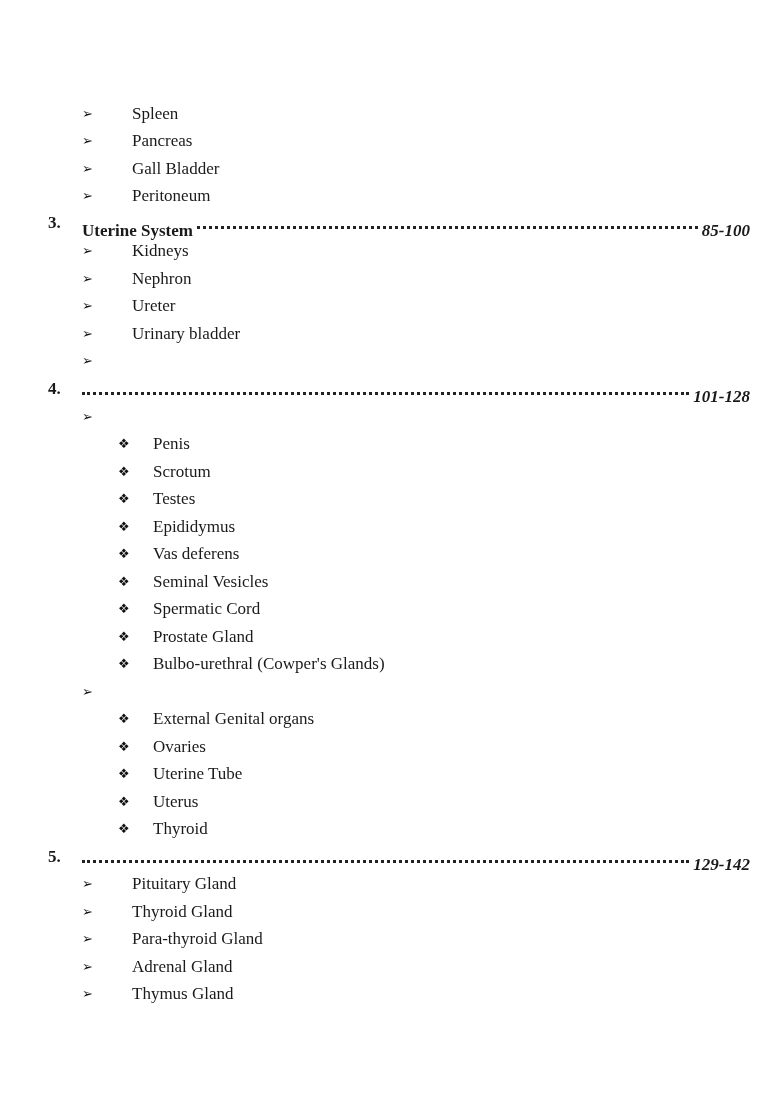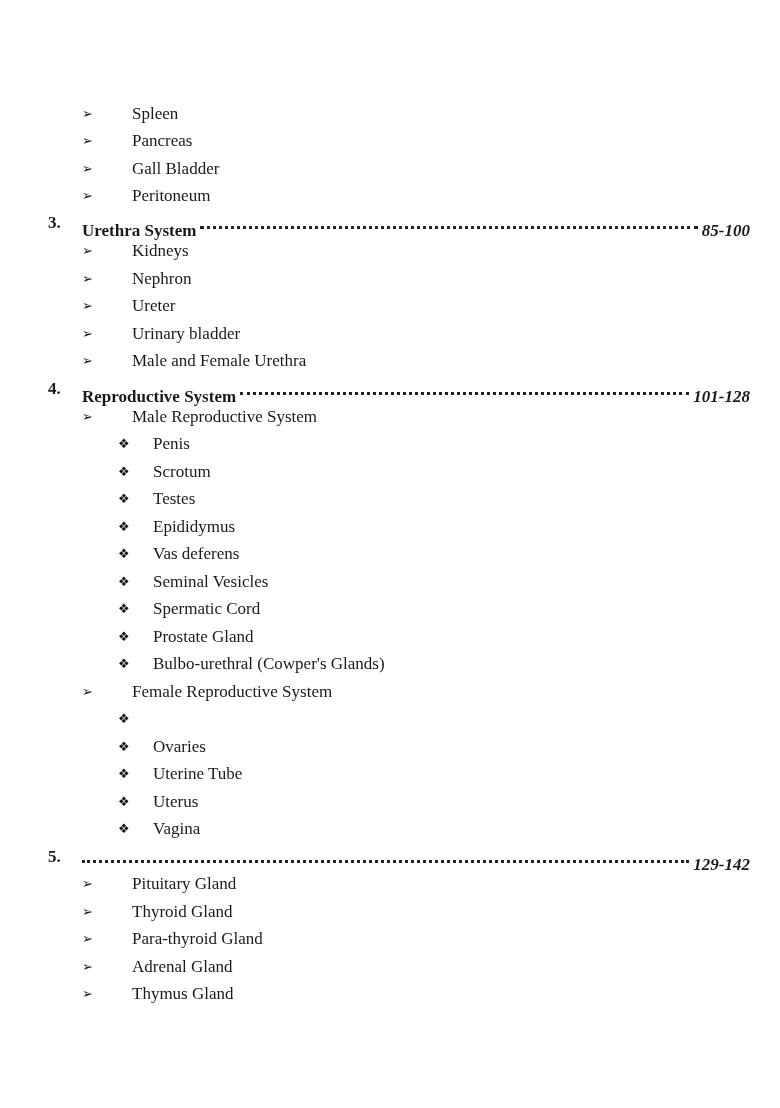--- a/index.html
+++ b/index.html
@@ -59,21 +59,21 @@
     <span class="item1">Gall Bladder</span>
   </div>
   <div class="row" style="top:182px">
     <span class="bullet-arrow">➢</span>
     <span class="item1">Peritoneum</span>
   </div>
 
   <div class="row" style="top:209px">
     <span class="sec-num">3.</span>
     <div class="sec-line">
-      <span class="sec-title">Urethra System</span>
+      <span class="sec-title">Uterine System</span>
       <span class="leader"></span>
       <span class="sec-pages">85-100</span>
     </div>
   </div>
   <div class="row" style="top:237px">
     <span class="bullet-arrow">➢</span>
     <span class="item1">Kidneys</span>
   </div>
   <div class="row" style="top:265px">
     <span class="bullet-arrow">➢</span>
@@ -82,34 +82,31 @@
   <div class="row" style="top:292px">
     <span class="bullet-arrow">➢</span>
     <span class="item1">Ureter</span>
   </div>
   <div class="row" style="top:320px">
     <span class="bullet-arrow">➢</span>
     <span class="item1">Urinary bladder</span>
   </div>
   <div class="row" style="top:347px">
     <span class="bullet-arrow">➢</span>
-    <span class="item1">Male and Female Urethra</span>
   </div>
 
   <div class="row" style="top:375px">
     <span class="sec-num">4.</span>
     <div class="sec-line">
-      <span class="sec-title">Reproductive System</span>
       <span class="leader"></span>
       <span class="sec-pages">101-128</span>
     </div>
   </div>
   <div class="row" style="top:403px">
     <span class="bullet-arrow">➢</span>
-    <span class="item1">Male Reproductive System</span>
   </div>
   <div class="row" style="top:430px">
     <span class="bullet-diamond">❖</span>
     <span class="item2">Penis</span>
   </div>
   <div class="row" style="top:458px">
     <span class="bullet-diamond">❖</span>
     <span class="item2">Scrotum</span>
   </div>
   <div class="row" style="top:485px">
@@ -135,40 +132,40 @@
   <div class="row" style="top:623px">
     <span class="bullet-diamond">❖</span>
     <span class="item2">Prostate Gland</span>
   </div>
   <div class="row" style="top:650px">
     <span class="bullet-diamond">❖</span>
     <span class="item2">Bulbo-urethral (Cowper's Glands)</span>
   </div>
   <div class="row" style="top:678px">
     <span class="bullet-arrow">➢</span>
-    <span class="item1">Female Reproductive System</span>
   </div>
   <div class="row" style="top:705px">
     <span class="bullet-diamond">❖</span>
+    <span class="item2">External Genital organs</span>
   </div>
   <div class="row" style="top:733px">
     <span class="bullet-diamond">❖</span>
     <span class="item2">Ovaries</span>
   </div>
   <div class="row" style="top:760px">
     <span class="bullet-diamond">❖</span>
     <span class="item2">Uterine Tube</span>
   </div>
   <div class="row" style="top:788px">
     <span class="bullet-diamond">❖</span>
     <span class="item2">Uterus</span>
   </div>
   <div class="row" style="top:815px">
     <span class="bullet-diamond">❖</span>
-    <span class="item2">Vagina</span>
+    <span class="item2">Thyroid</span>
   </div>
 
   <div class="row" style="top:843px">
     <span class="sec-num">5.</span>
     <div class="sec-line">
       <span class="leader"></span>
       <span class="sec-pages">129-142</span>
     </div>
   </div>
   <div class="row" style="top:870px">

